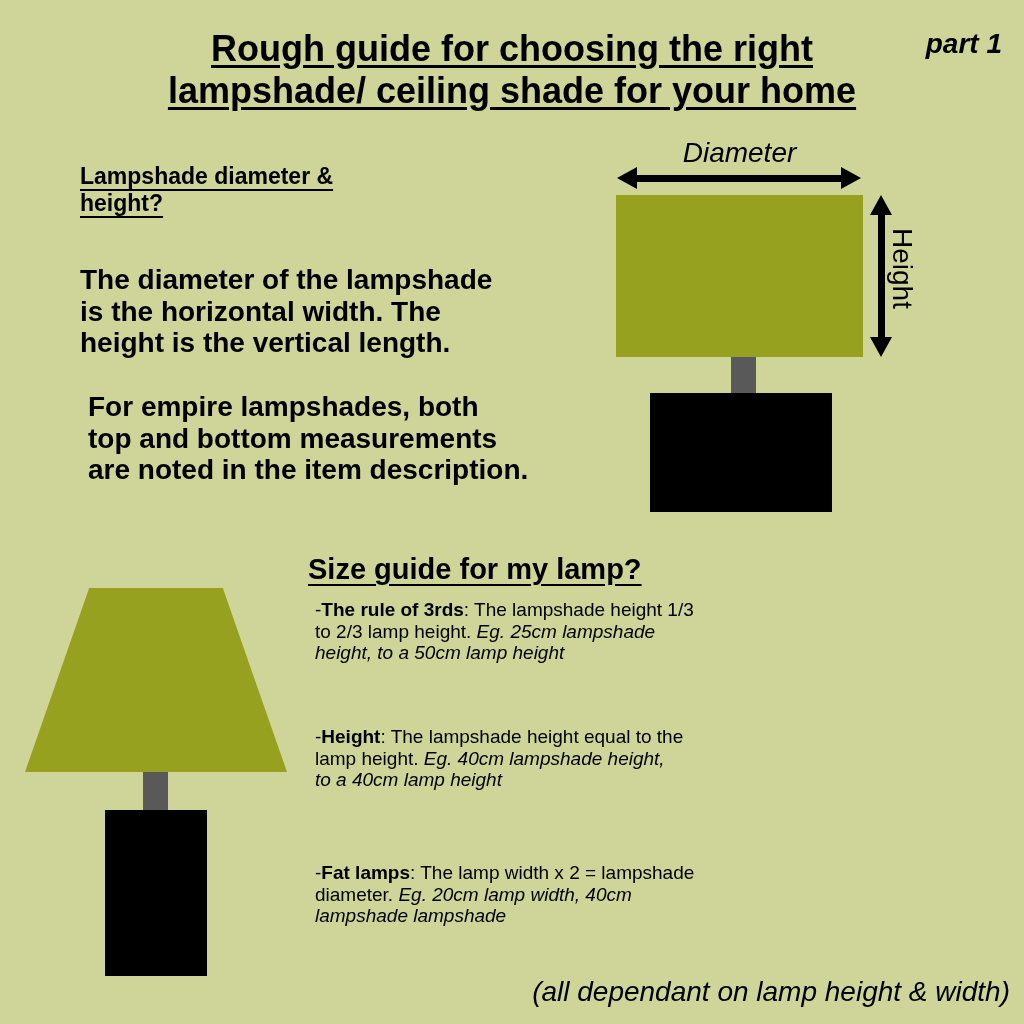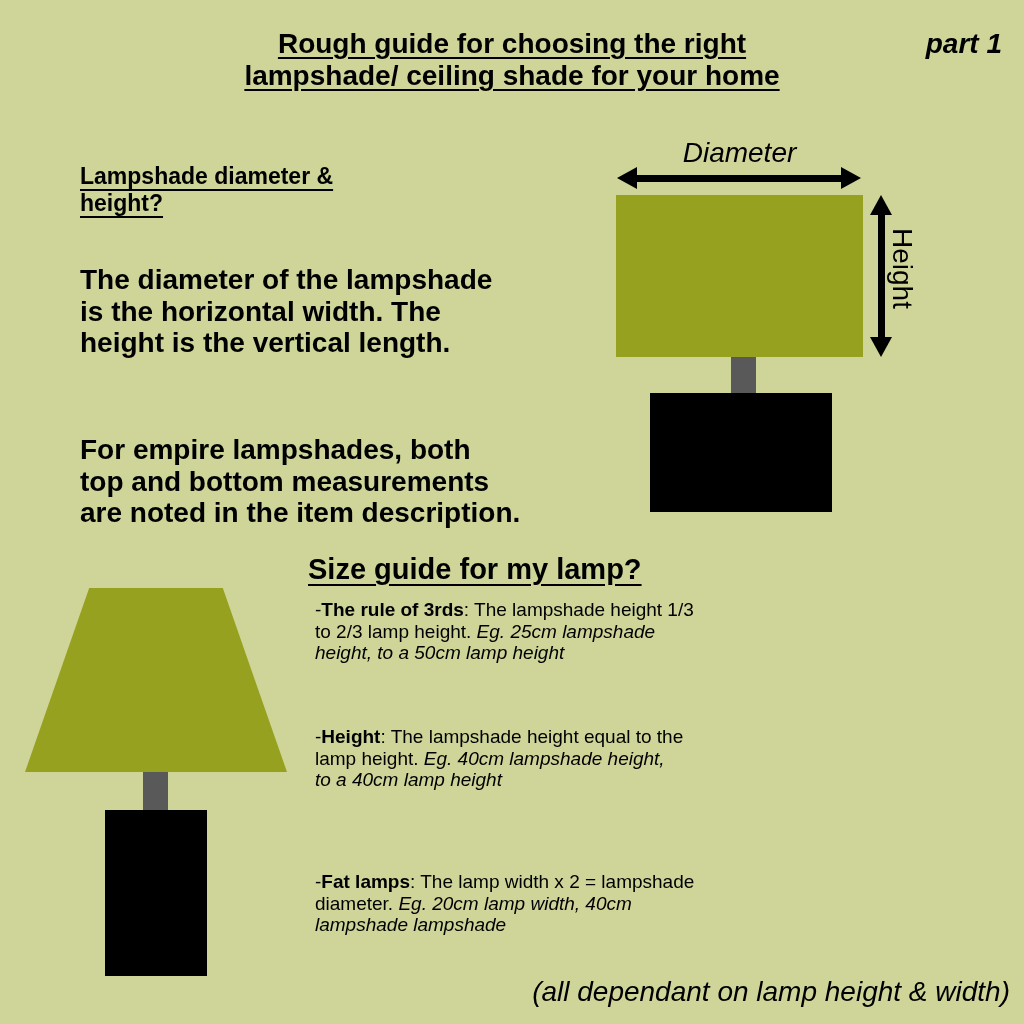--- a/index.html
+++ b/index.html
@@ -13,39 +13,39 @@
     overflow: hidden;
     font-family: "Liberation Sans", sans-serif;
     color: #000;
   }
   .abs { position: absolute; }
   .pre { white-space: pre-line; font-weight: bold; }
 
   .page-title {
     left: 140px; top: 28px; width: 744px;
     text-align: center;
-    font-size: 28px; font-weight: bold;
+    font-size: 36px; font-weight: bold;
     line-height: 1.16;
     text-decoration: underline;
     text-underline-offset: 4px;
   }
   .part-label {
     top: 16px; right: 22px;
     font-size: 28px; font-weight: bold; font-style: italic; margin-top: 12px;
   }
 
   .intro-heading {
     left: 80px; top: 163px; width: 420px;
     font-size: 23px; font-weight: bold;
     line-height: 1.18;
     text-decoration: underline;
     text-underline-offset: 5px;
   }
   .intro-para1 { left: 80px; top: 264px; width: 470px; font-size: 28px; line-height: 1.13; }
-  .intro-para2 { left: 80px; top: 391px; width: 490px; font-size: 28px; line-height: 1.13; margin-top: 43px; }
+  .intro-para2 { left: 88px; top: 391px; width: 490px; font-size: 28px; line-height: 1.13; }
 
   
   .diameter-label { left: 616px; top: 137px; width: 247px; text-align: center; font-size: 28px; font-style: italic; }
   .h-arrow { left: 617px; top: 167px; width: 244px; height: 22px; }
   .h-arrow .line { position: absolute; left: 13px; right: 13px; top: 8px; height: 7px; background: #000; }
   .h-arrow .head-left  { position: absolute; left: 0; top: 0;
     border-top: 11px solid transparent; border-bottom: 11px solid transparent; border-right: 20px solid #000; }
   .h-arrow .head-right { position: absolute; right: 0; top: 0;
     border-top: 11px solid transparent; border-bottom: 11px solid transparent; border-left: 20px solid #000; }
 
@@ -75,21 +75,21 @@
   
   .size-heading {
     left: 308px; top: 553px;
     font-size: 29px; font-weight: bold;
     text-decoration: underline;
     text-underline-offset: 5px;
   }
   .bullet { left: 315px; width: 700px; font-size: 19px; line-height: 1.14; white-space: pre-line; }
   .bullet-1 { top: 599px; }
   .bullet-2 { top: 726px; }
-  .bullet-3 { top: 862px; margin-top: 9px; }
+  .bullet-3 { top: 862px; }
   .bullet .seg-bold { font-weight: bold; }
   .bullet .seg-italic { font-style: italic; }
 
   .footnote {
     top: 976px; left: 380px; right: 14px;
     text-align: right;
     font-size: 28px; font-style: italic;
   }
 </style>
 </head>

